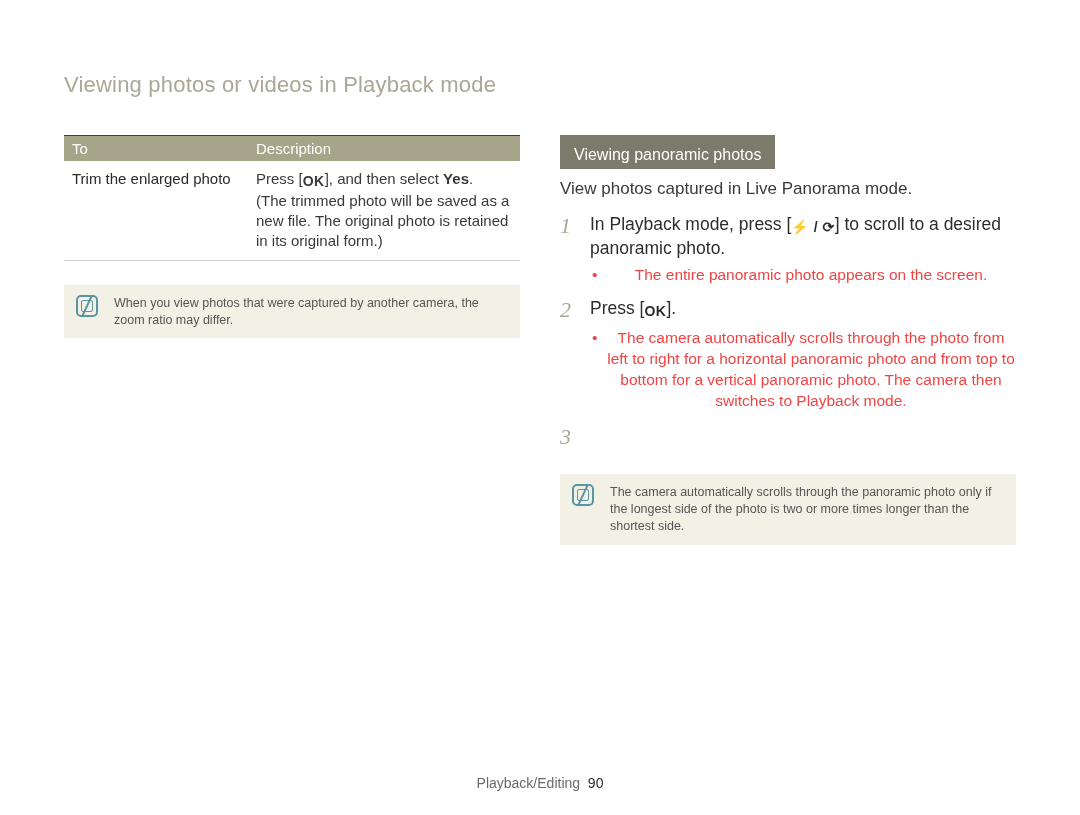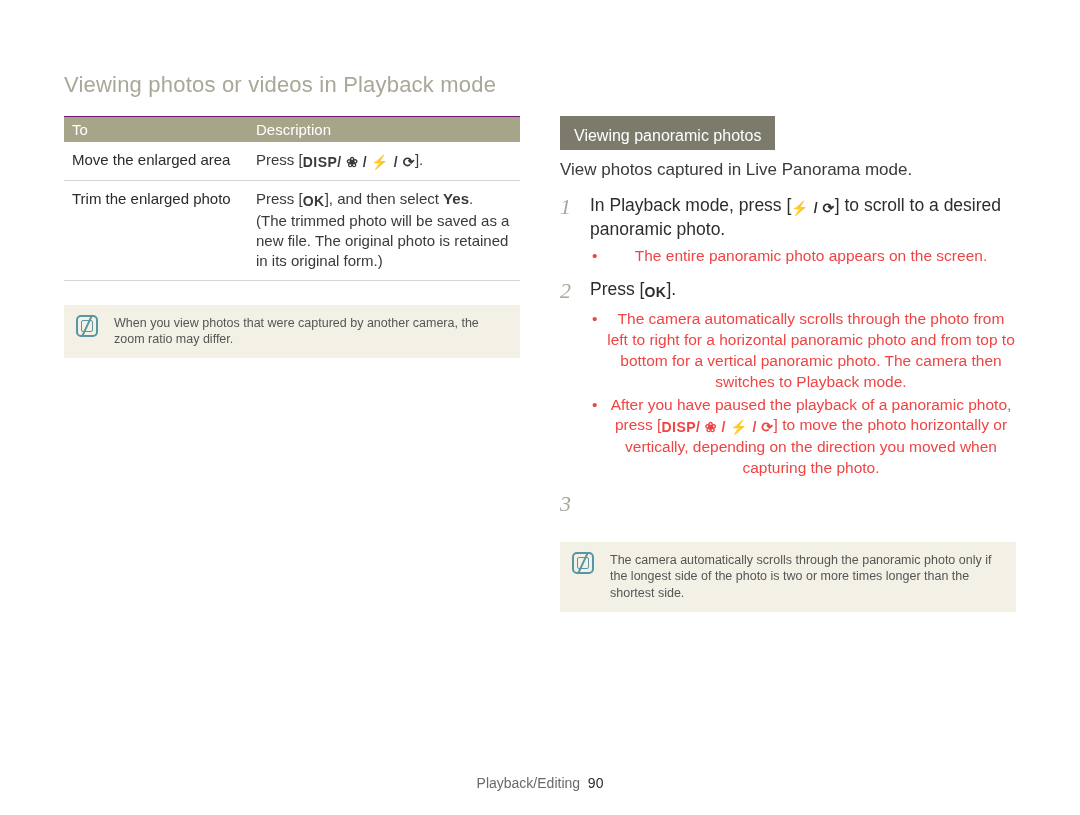--- a/index.html
+++ b/index.html
@@ -13,21 +13,21 @@
     position: relative;
     box-sizing: border-box;
   }
   .page {
     padding: 72px 64px 0 64px;
   }
   .title {
     font-size: 22px;
     color: #a9a795;
     font-weight: 400;
-    margin-bottom: 18px;
+    margin-bottom: 37px;
     letter-spacing: 0.2px;
   }
   .columns {
     display: flex;
     gap: 40px;
   }
   .col {
     width: 456px;
   }
 
@@ -182,26 +182,20 @@
     <div class="col">
       <table>
         <thead>
           <tr>
             <td>To</td>
             <td>Description</td>
           </tr>
         </thead>
         <tbody>
           <tr>
-            <td class="lbl">Move the enlarged area</td>
-            <td>
-              <span>Press [</span><span class="sym ic">DISP/ ❀ / ⚡ / ⟳</span><span>].</span>
-            </td>
-          </tr>
-          <tr>
             <td class="lbl">Trim the enlarged photo</td>
             <td>
               <span>Press [</span><span class="sym ic">OK</span><span>], and then select </span><b>Yes</b><span>.</span><br>
               <span>(The trimmed photo will be saved as a new file. The original photo is retained in its original form.)</span>
             </td>
           </tr>
         </tbody>
       </table>
 
       <div class="note">
@@ -229,23 +223,20 @@
         </ul>
 
         <div class="step">
           <div class="num">2</div>
           <div class="body">
             <span>Press [</span><span class="sym ic">OK</span><span>].</span>
           </div>
         </div>
         <ul class="bullets">
           <li>The camera automatically scrolls through the photo from left to right for a horizontal panoramic photo and from top to bottom for a vertical panoramic photo. The camera then switches to Playback mode.</li>
-          <li>
-            <span>After you have paused the playback of a panoramic photo, press [</span><span class="sym ic">DISP/ ❀ / ⚡ / ⟳</span><span>] to move the photo horizontally or vertically, depending on the direction you moved when capturing the photo.</span>
-          </li>
         </ul>
 
         <div class="step">
           <div class="num">3</div>
         </div>
       </div>
 
       <div class="note" style="margin-top:24px;">
         <div class="note-icon">
             <span class="slash"></span>

